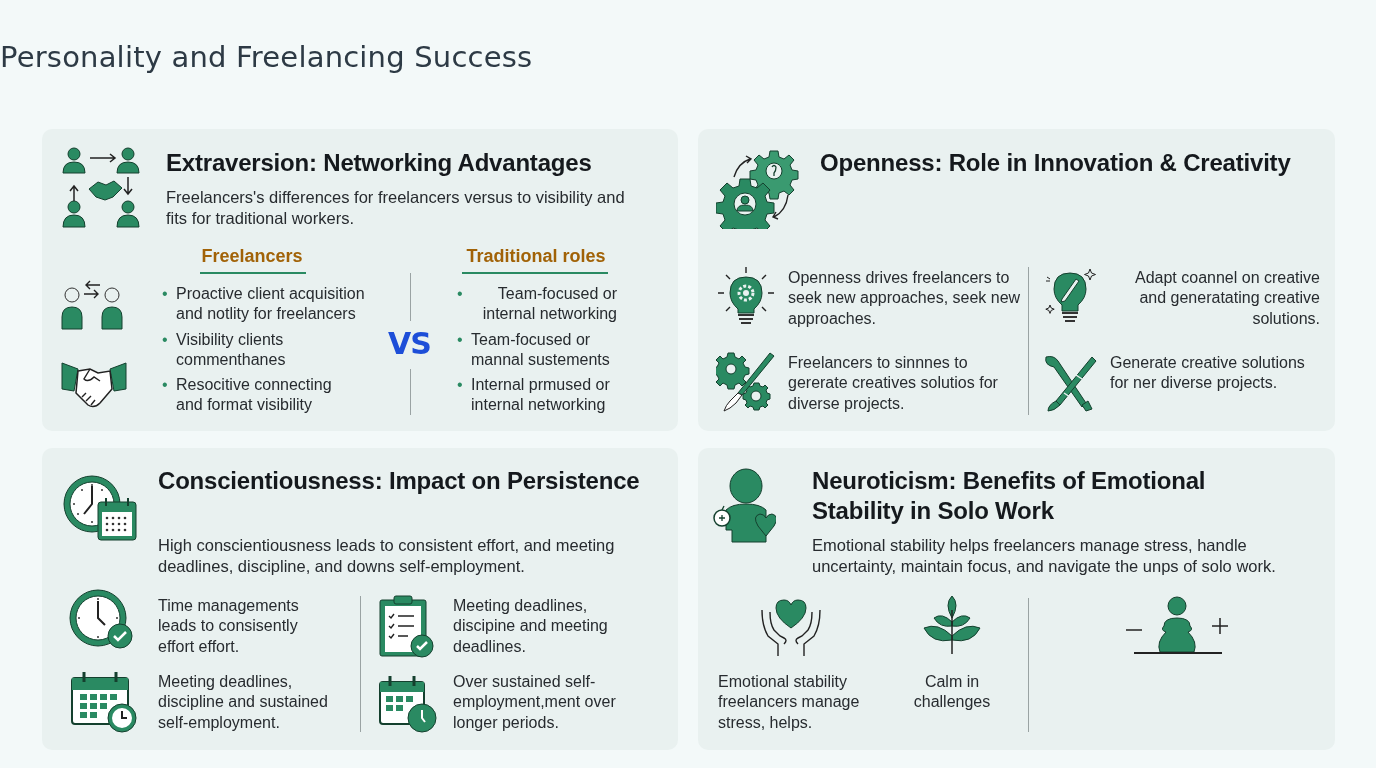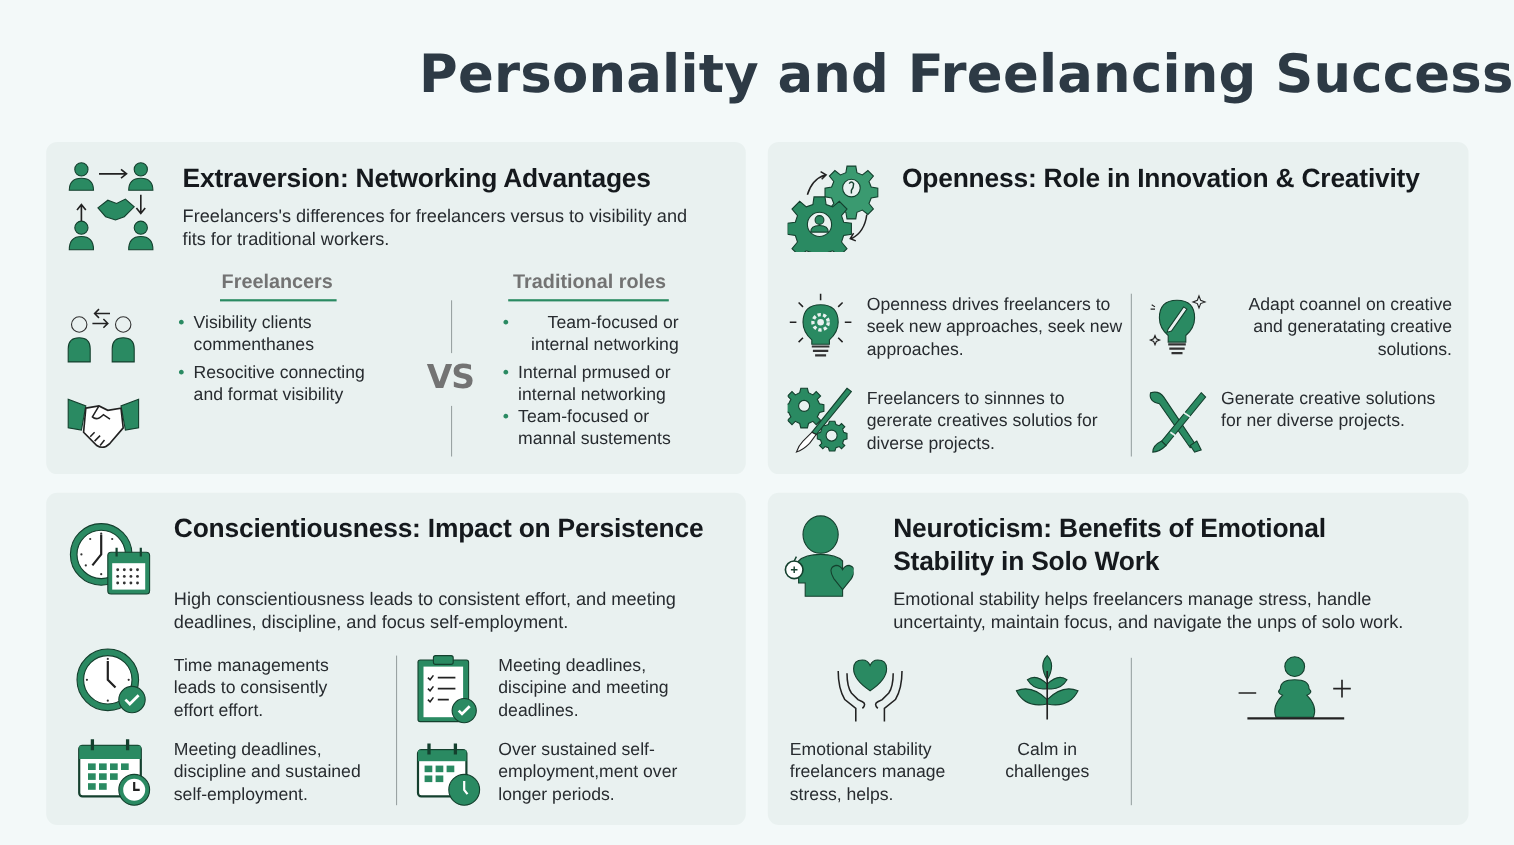--- a/index.html
+++ b/index.html
@@ -5,41 +5,41 @@
   * { box-sizing: border-box; margin: 0; padding: 0; }
   html, body { width: 1376px; height: 768px; overflow: hidden; }
   body {
     background: #f3f9f9;
     font-family: "Liberation Sans", "DejaVu Sans", sans-serif;
     color: #1f2328;
     position: relative;
   }
   .title {
     position: absolute; left: 0; top: 40px; width: 1376px;
-    text-align: right;
+    text-align: left;
     font-family: "DejaVu Sans", sans-serif;
-    font-weight: bold; font-size: 48px; color: #2d3a45; letter-spacing: 0.2px;
+    font-weight: normal; font-size: 29px; color: #2d3a45; letter-spacing: 0.2px;
   }
   .card {
     position: absolute; background: #e9f1f0; border-radius: 10px;
   }
   .c1 { left: 42px; top: 129px; width: 636px; height: 302px; }
   .c2 { left: 698px; top: 129px; width: 637px; height: 302px; }
   .c3 { left: 42px; top: 448px; width: 636px; height: 302px; }
   .c4 { left: 698px; top: 448px; width: 637px; height: 302px; }
   .abs { position: absolute; }
   .h { font-weight: bold; font-size: 24px; color: #15191d; line-height: 30px; letter-spacing: -0.2px; }
   .d { font-size: 16.5px; color: #272b2f; line-height: 20.5px; }
   .t { font-size: 16px; color: #272b2f; line-height: 20.3px; }
-  .sub { font-weight: bold; font-size: 18px; color: #737373; text-align: center; }
+  .sub { font-weight: bold; font-size: 18px; color: #a16207; text-align: center; }
   .ul { height: 2px; background: #2a8a62; }
   .vline { width: 1px; background: #9aa3a3; }
   .bul { position: relative; padding-left: 14px; }
   .bul::before { content: "•"; position: absolute; left: 0; top: 0; color: #2a8a62; }
-  .vs { font-family: "DejaVu Sans", sans-serif; font-weight: bold; font-size: 30px; color: #737373; letter-spacing: -1px; }
+  .vs { font-family: "DejaVu Sans", sans-serif; font-weight: bold; font-size: 30px; color: #1d4ed8; letter-spacing: -1px; }
   svg { display: block; }
 </style>
 </head>
 <body>
 
 <div class="title">Personality and Freelancing Success</div>
 
 <div class="card c1">
   <div class="abs" style="left:18px;top:16px;">
     <svg width="86" height="86" viewBox="0 0 86 86">
@@ -83,34 +83,35 @@
       <path d="M2 4 L18 10 L14 32 L2 30 Z" fill="#2a8a62" stroke="#14402e"></path>
       <path d="M66 4 L50 10 L54 32 L66 30 Z" fill="#2a8a62" stroke="#14402e"></path>
       <path d="M18 12 L30 10 L38 14 L50 12 L52 30 L40 44 Q34 50 28 46 L16 34 Z" fill="#fff" stroke="#222" stroke-width="1.5"></path>
       <path d="M30 10 L24 20 Q28 24 34 18 L40 22 M22 38 L26 34 M26 42 L31 37 M31 46 L35 41" stroke="#222" stroke-width="1.4" fill="none"></path>
     </svg>
   </div>
 
   <div class="abs sub" style="left:132px;top:117px;width:156px;">Freelancers</div>
   <div class="abs ul" style="left:158px;top:143px;width:106px;"></div>
   <div class="abs t" style="left:120px;top:155px;width:230px;">
+    <div class="bul" style="margin-bottom:5px;">Proactive client acquisition and notlity for freelancers</div>
     <div class="bul" style="margin-bottom:5px;width:160px;">Visibility clients commenthanes</div>
     <div class="bul" style="width:190px;">Resocitive connecting and format visibility</div>
   </div>
 
   <div class="abs vline" style="left:368px;top:144px;height:48px;"></div>
   <div class="abs vs" style="left:346px;top:197px;">VS</div>
   <div class="abs vline" style="left:368px;top:240px;height:46px;"></div>
 
   <div class="abs sub" style="left:412px;top:117px;width:164px;">Traditional roles</div>
   <div class="abs ul" style="left:420px;top:143px;width:146px;"></div>
   <div class="abs t" style="left:415px;top:155px;width:200px;">
     <div class="bul" style="margin-bottom:5px;width:160px;text-align:right;">Team-focused or internal networking</div>
+    <div class="bul" style="margin-bottom:5px;width:190px;">Team-focused or mannal sustements</div>
     <div class="bul" style="width:175px;">Internal prmused or internal networking</div>
-    <div class="bul" style="margin-bottom:5px;width:190px;">Team-focused or mannal sustements</div>
   </div>
 </div>
 
 <div class="card c2">
   <div class="abs" style="left:18px;top:18px;">
     <svg width="84" height="82" viewBox="0 0 84 82">
       <g fill="#2a8a62" stroke="#14402e" stroke-width="1">
         <path d="M54 4 h8 l1 6 5 2 5-4 5 5-4 5 2 5 6 1 v8 l-6 1-2 5 4 5-5 5-5-4-5 2-1 6 h-8 l-1-6-5-2-5 4-5-5 4-5-2-5-6-1 v-8 l6-1 2-5-4-5 5-5 5 4 5-2 z" fill="#3a9a70"></path>
         <circle cx="58" cy="24" r="8" fill="#e9f1f0"></circle>
         <path d="M24 32 h10 l1 7 6 2 6-5 7 7-5 6 2 6 7 1 v10 l-7 1-2 6 5 6-7 7-6-5-6 2-1 7 h-10 l-1-7-6-2-6 5-7-7 5-6-2-6-7-1 v-10 l7-1 2-6-5-6 7-7 6 5 6-2 z"></path>
@@ -208,21 +209,21 @@
           <circle cx="63" cy="52" r="1.3"></circle>
           <circle cx="45" cy="58" r="1.3"></circle>
           <circle cx="51" cy="58" r="1.3"></circle>
           <circle cx="57" cy="58" r="1.3"></circle>
           <circle cx="63" cy="58" r="1.3"></circle>
         </g>
       <path d="M44 26 v8 M66 26 v8" stroke="#14402e" stroke-width="2"></path>
     </svg>
   </div>
   <div class="abs h" style="left:116px;top:18px;">Conscientiousness: Impact on Persistence</div>
-  <div class="abs d" style="left:116px;top:87px;width:490px;">High conscientiousness leads to consistent effort, and meeting deadlines, discipline, and focus self-employment.</div>
+  <div class="abs d" style="left:116px;top:87px;width:490px;">High conscientiousness leads to consistent effort, and meeting deadlines, discipline, and downs self-employment.</div>
 
   <div class="abs" style="left:26px;top:140px;">
     <svg width="66" height="62" viewBox="0 0 66 62">
       <circle cx="30" cy="30" r="28" fill="#2a8a62" stroke="#14402e"></circle>
       <circle cx="30" cy="30" r="22" fill="#fff" stroke="#14402e"></circle>
       <path d="M30 13 v17 l7 7" stroke="#222" stroke-width="2" fill="none"></path>
       <g fill="#333">
           <circle cx="30" cy="11" r="1"></circle>
           <circle cx="49" cy="30" r="1"></circle>
           <circle cx="11" cy="30" r="1"></circle>

